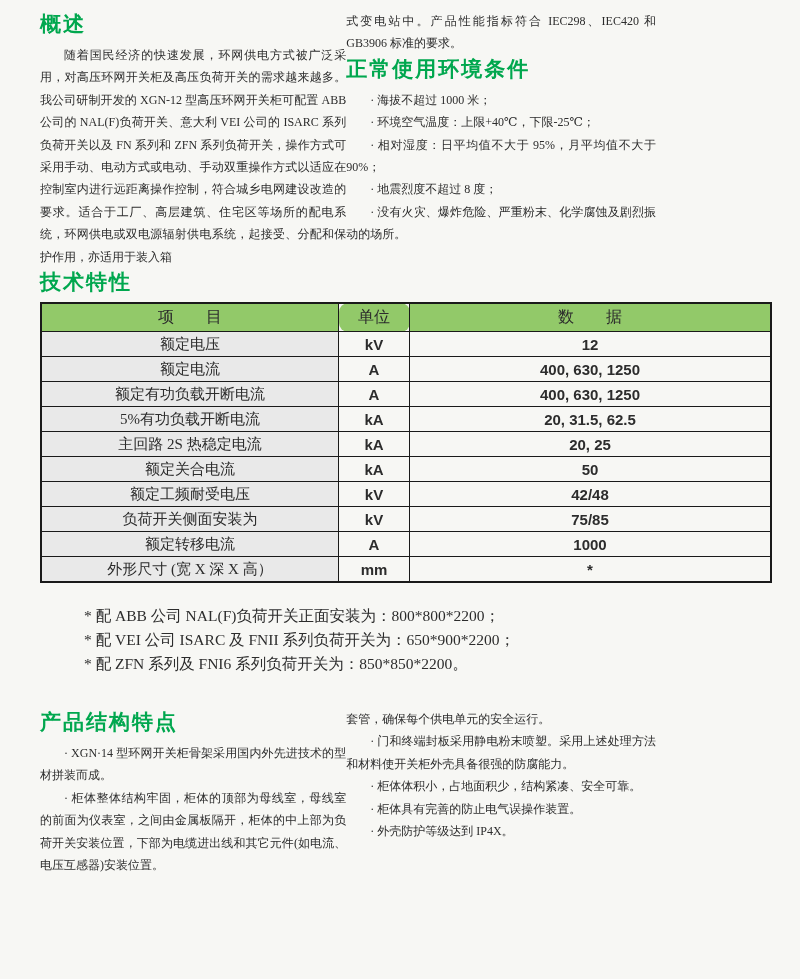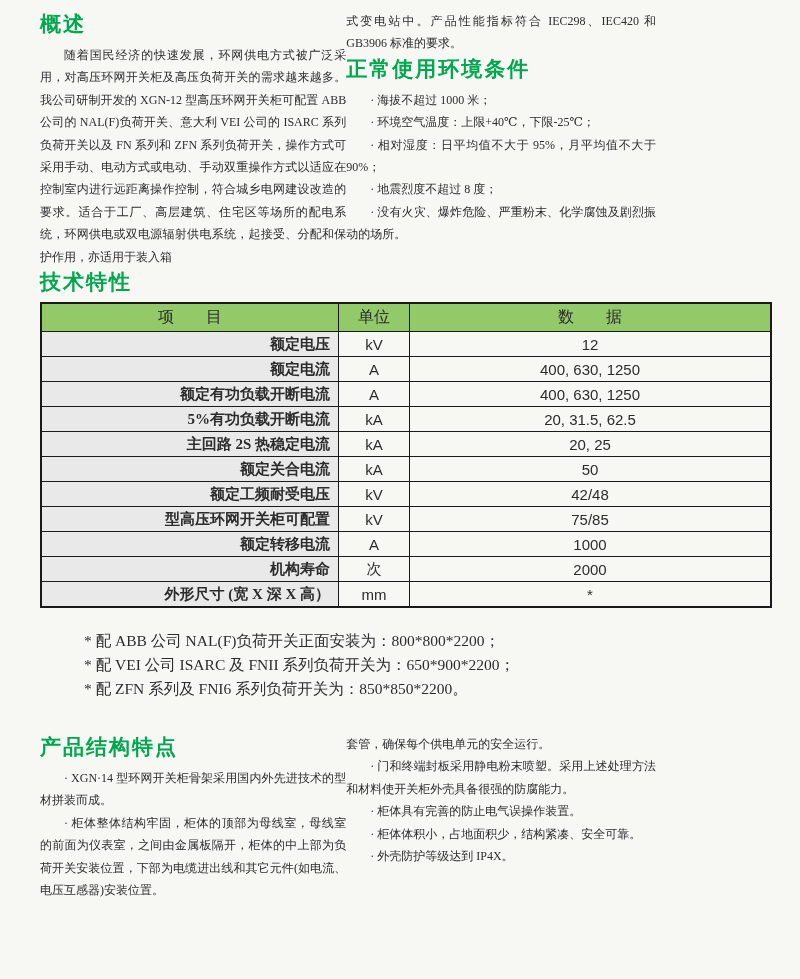--- a/index.html
+++ b/index.html
@@ -39,29 +39,29 @@
     font-size:15px;
   }
   table.spec th,table.spec td{
     border:1px solid #1a1a1a;height:22px;padding:1px 8px;
   }
   table.spec th{
     background:var(--table-header-bg);
     font-weight:normal;text-align:center;height:25px;font-size:16px;
   }
   td.item{
-    background:var(--row-label-bg);text-align:right;
+    background:var(--row-label-bg);text-align:center;
     font-family:"Liberation Serif","DejaVu Serif",serif;
-    font-weight:bold;
   }
   td.unit,td.value{
     text-align:center;
     font-family:"Liberation Sans","DejaVu Sans",sans-serif;
+    font-weight:bold;
   }
-  .col-unit{width:54px;}
+  .col-unit{width:54px;border-radius:9px;}
   .col-item{width:280px;}
   .notes{margin-top:22px;margin-left:44px;}
   .notes p{
     margin:0 0 3px 0;font-size:15.5px;line-height:21px;text-align:left;
   }
   .bottom{margin-top:34px;}
   .struct-head{margin:0 0 8px 0;font-size:20px;}
   .tight{margin:0;text-indent:2em;}
   .noindent{text-indent:0;}
 </style>
@@ -126,33 +126,28 @@
         <td class="item">额定关合电流</td>
         <td class="unit">kA</td>
         <td class="value">50</td>
       </tr>
       <tr>
         <td class="item">额定工频耐受电压</td>
         <td class="unit">kV</td>
         <td class="value">42/48</td>
       </tr>
       <tr>
-        <td class="item">型高压环网开关柜可配置</td>
+        <td class="item">负荷开关侧面安装为</td>
         <td class="unit">kV</td>
         <td class="value">75/85</td>
       </tr>
       <tr>
         <td class="item">额定转移电流</td>
         <td class="unit">A</td>
         <td class="value">1000</td>
-      </tr>
-      <tr>
-        <td class="item">机构寿命</td>
-        <td class="unit">次</td>
-        <td class="value">2000</td>
       </tr>
       <tr>
         <td class="item">外形尺寸 (宽 X 深 X 高）</td>
         <td class="unit">mm</td>
         <td class="value">*</td>
       </tr>
     </tbody>
   </table>
 
   <div class="notes">
@@ -164,19 +159,19 @@
   <div class="cols bottom">
     <div class="col-l">
       <h2 class="green struct-head">产品结构特点</h2>
       <p class="body tight">·  XGN·14 型环网开关柜骨架采用国内外先进技术的型材拼装而成。</p>
       <p class="body tight">·  柜体整体结构牢固，柜体的顶部为母线室，母线室的前面为仪表室，之间由金属板隔开，柜体的中上部为负荷开关安装位置，下部为电缆进出线和其它元件(如电流、电压互感器)安装位置。</p>
 
     </div>
     <div class="col-r">
       <p class="body tight noindent">套管，确保每个供电单元的安全运行。</p>
       <p class="body tight">·  门和终端封板采用静电粉末喷塑。采用上述处理方法和材料使开关柜外壳具备很强的防腐能力。</p>
+      <p class="body tight">·  柜体体积小，占地面积少，结构紧凑、安全可靠。</p>
       <p class="body tight">·  柜体具有完善的防止电气误操作装置。</p>
-      <p class="body tight">·  柜体体积小，占地面积少，结构紧凑、安全可靠。</p>
       <p class="body tight">·  外壳防护等级达到 IP4X。</p>
     </div>
   </div>
 
 </div>
 
 </body></html>

